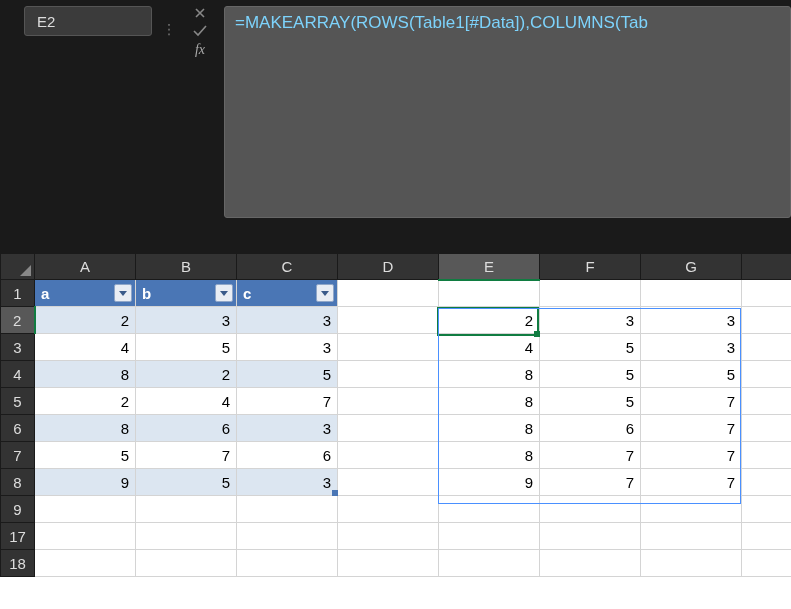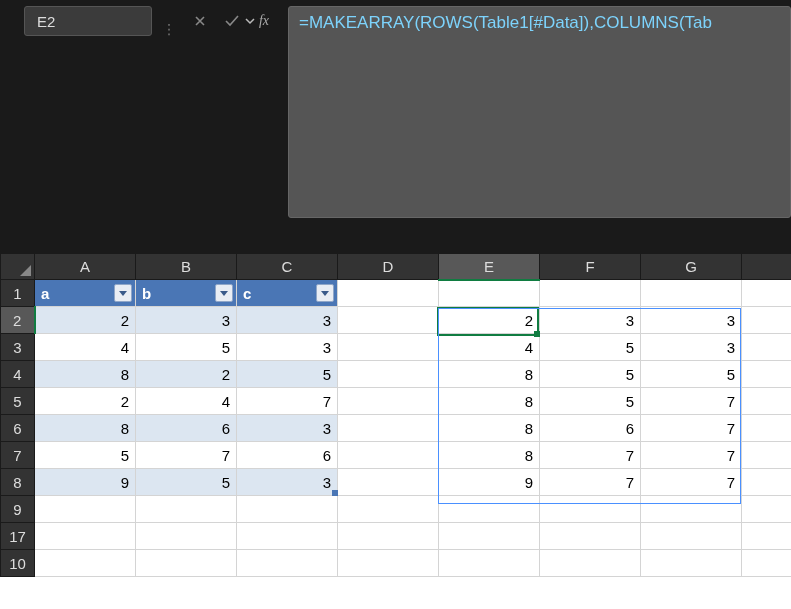--- a/index.html
+++ b/index.html
@@ -37,20 +37,21 @@
     background: transparent; border: 0; outline: 0;
     color: #ddd; font-size: 15px;
   }
   .namebox-wrap .chev { color: #bbb; }
 
   .divider-dots { color: #777; align-self: center; padding-top:4px;}
 
   .fx-controls {
     display: flex; align-items: center; gap: 4px;
     height: 30px;
+    flex-direction: column;
   }
   .fx-btn {
     width: 28px; height: 30px;
     display: flex; align-items: center; justify-content: center;
     color: #888;
     border-radius: 3px;
   }
   .fx-btn.fx { font-style: italic; font-family: Georgia, serif; color:#aaa;}
   .fx-btn svg { stroke: #888; }
 
@@ -351,21 +352,21 @@
           <td></td>
           <td></td>
           <td></td>
           <td></td>
           <td></td>
           <td></td>
           <td></td>
           <td></td>
         </tr>
         <tr>
-          <th>10</th>
+          <th>18</th>
           <td></td>
           <td></td>
           <td></td>
           <td></td>
           <td></td>
           <td></td>
           <td></td>
           <td></td>
         </tr>
       </tbody>

